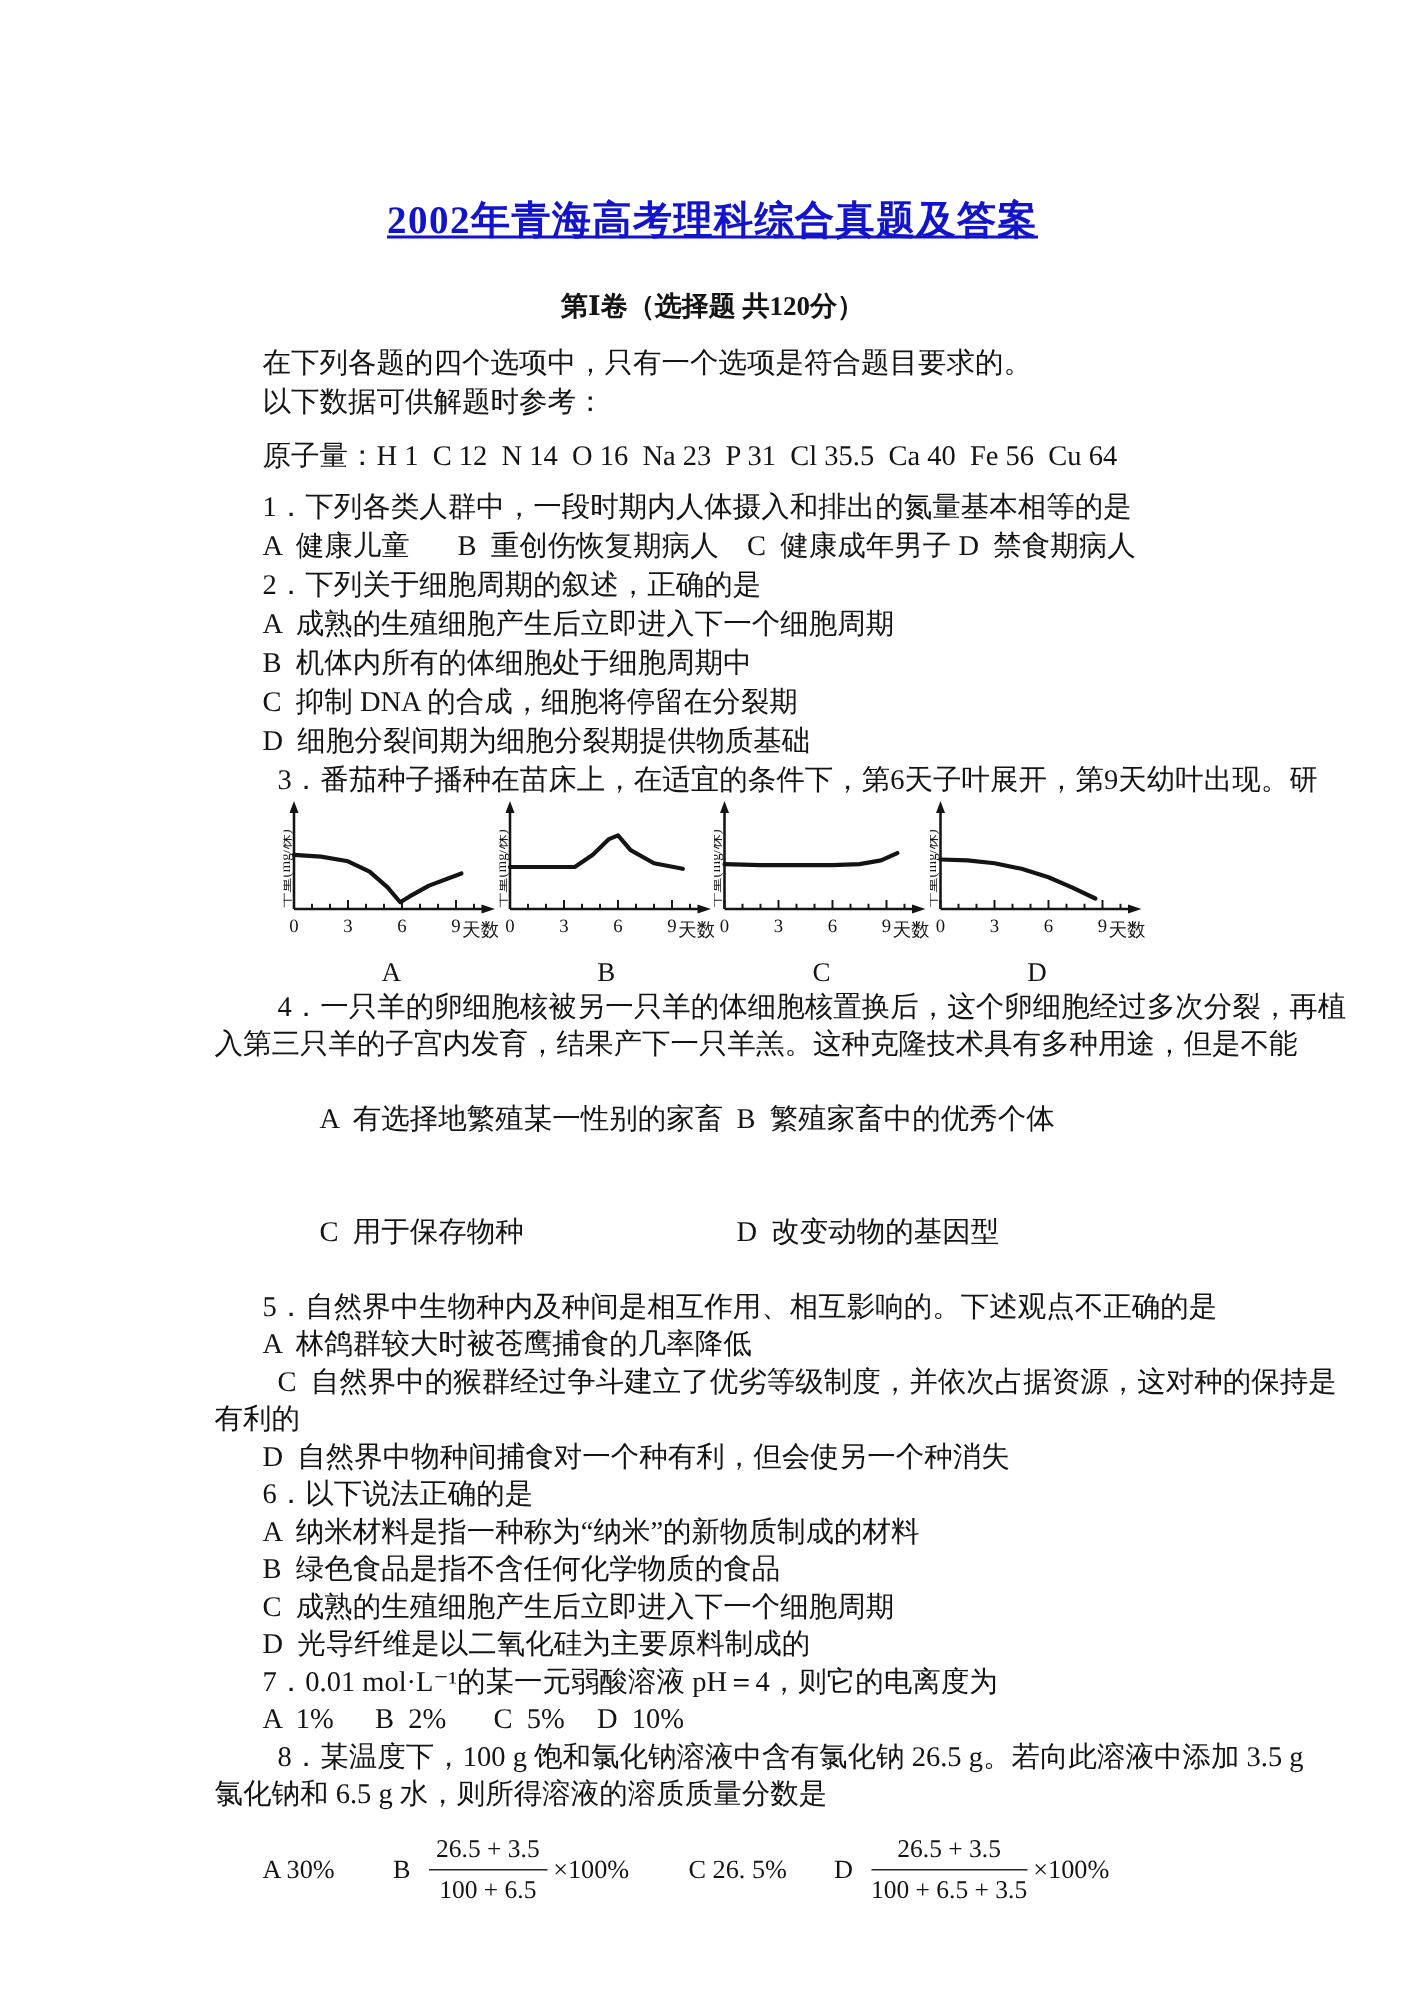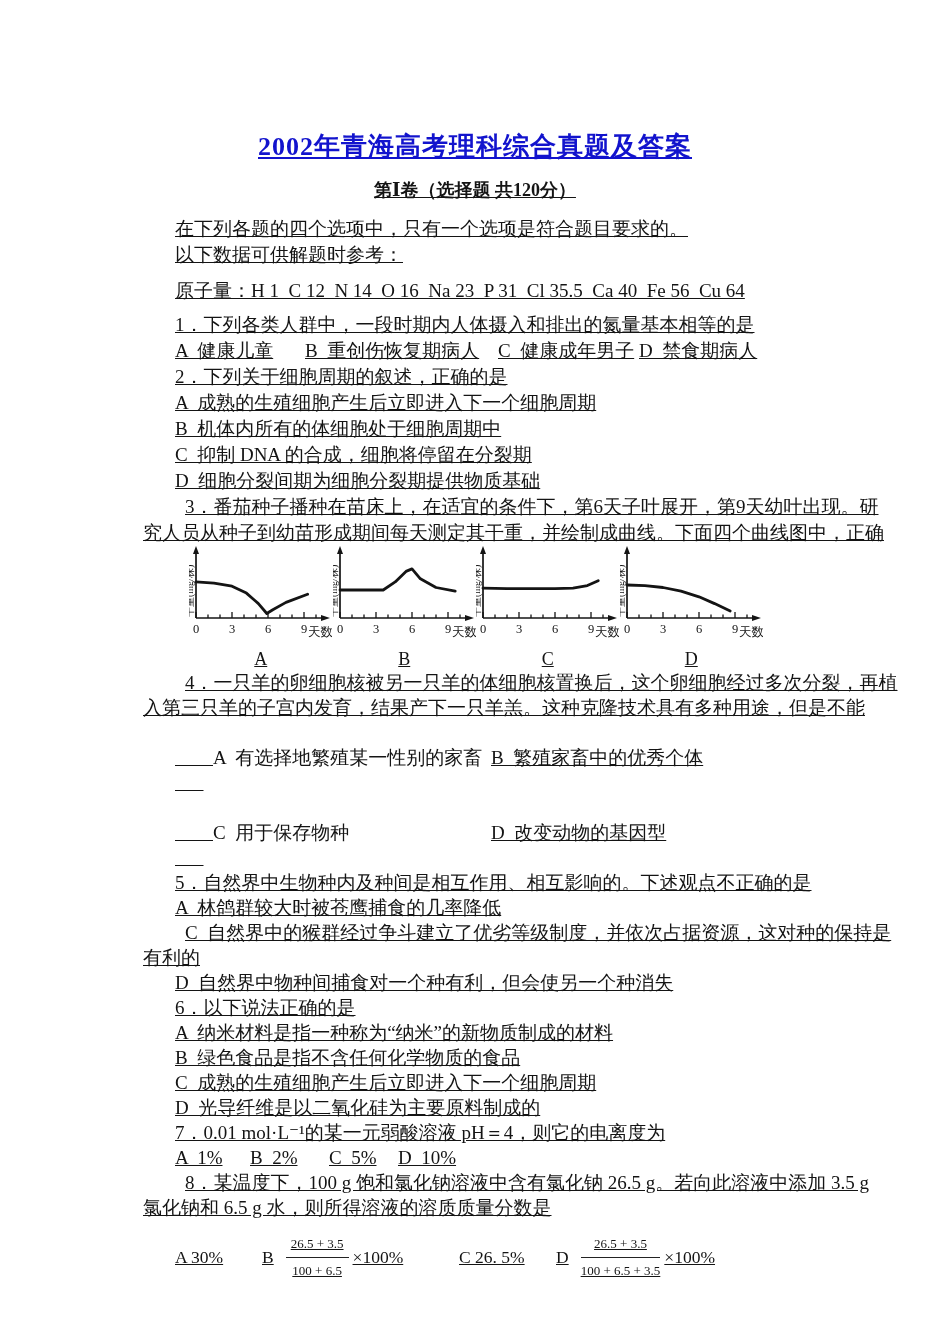--- a/index.html
+++ b/index.html
@@ -1,46 +1,46 @@
 <!DOCTYPE html>
 <html><head>
 <meta charset="utf-8">
 <style>
   html,body{margin:0;padding:0;background:#ffffff;}
   body{width:950px;height:1344px;overflow:hidden;
        font-family:"Liberation Serif","DejaVu Serif",serif;color:#141414;}
   .page{position:relative;width:950px;height:1344px;background:#fff;}
-  .content{padding:0 100px 0 143px;text-decoration:underline;}
+  .content{padding:0 100px 0 143px;}
   .line{font-size:19px;line-height:26px;white-space:pre;}
   .sec2 .line{line-height:25px;}
   .indent1{margin-left:32px;}
   .indent2{margin-left:42px;}
   .center-full{margin-left:-143px;margin-right:-100px;text-align:center;}
   .title{margin-top:130px;font-size:26px;line-height:34px;font-weight:bold;
          color:#1213cd;text-decoration:underline;letter-spacing:1px;white-space:pre;}
-  .section-head{margin-top:14px;font-size:18px;line-height:24px;font-weight:bold;white-space:pre;}
+  .section-head{margin-top:28px;font-size:18px;line-height:24px;font-weight:bold;white-space:pre;}
   .mt14{margin-top:14px;} .mt10{margin-top:10px;} .mt8{margin-top:8px;}
   
   .optflex{display:flex;}
   .optflex>span{flex-shrink:0;overflow:visible;}
   .q1o1{width:130px;} .q1o2{width:193px;} .q1o3{width:141px;}
   .colL{display:inline-block;width:278px;}
   .q7o{width:75px;} .q7o2{width:79px;} .q7o3{width:69px;}
   
   .graphs{display:flex;margin-left:46px;}
   .gcell{width:143.5px;}
   .glabel{text-align:center;font-size:18px;line-height:22px;margin-top:6px;}
   svg text{font-family:"Liberation Serif","DejaVu Serif",serif;fill:#141414;}
   
   .fracrow{display:flex;align-items:center;margin-left:32px;margin-top:8px;
            font-size:17.5px;height:58px;}
   .fr1{width:87px;} .fr2{width:164px;margin-right:33px;display:inline-flex;align-items:center;}
   .fr3{width:97px;} .fr4{display:inline-flex;align-items:center;}
   .frac{display:inline-flex;flex-direction:column;text-align:center;margin:0 4px 0 12px;
-        font-size:13px;line-height:24px;}
+        font-size:17px;line-height:24px;}
   .frac .num{border-bottom:1.6px solid #222;padding:0 5px 1px 5px;}
   .frac .den{padding-top:1px;}
   .times{font-size:17.5px;white-space:pre;}
 </style>
 </head>
 <body>
 
 <div class="page">
   <div class="content">
 
@@ -61,21 +61,20 @@
       <span>D  禁食期病人</span>
     </div>
 
     <div class="line indent1">2．下列关于细胞周期的叙述，正确的是</div>
     <div class="line indent1">A  成熟的生殖细胞产生后立即进入下一个细胞周期</div>
     <div class="line indent1">B  机体内所有的体细胞处于细胞周期中</div>
     <div class="line indent1">C  抑制 DNA 的合成，细胞将停留在分裂期</div>
     <div class="line indent1">D  细胞分裂间期为细胞分裂期提供物质基础</div>
 
     <div class="line indent2">3．番茄种子播种在苗床上，在适宜的条件下，第6天子叶展开，第9天幼叶出现。研</div>
-    <div class="line">究人员从种子到幼苗形成期间每天测定其干重，并绘制成曲线。下面四个曲线图中，正确</div>
 
     <div class="graphs">
       <div class="gcell"><svg width="143" height="92">
             <line x1="7" y1="72" x2="7" y2="5" stroke="#141414" stroke-width="1.7"></line>
             <polygon points="7,0 4,8 10,8" fill="#141414"></polygon>
             <line x1="7" y1="72" x2="136" y2="72" stroke="#141414" stroke-width="1.7"></line>
             <polygon points="141,72 132,69 132,75" fill="#141414"></polygon>
             <line x1="7" y1="72" x2="7" y2="66" stroke="#141414" stroke-width="1.3"></line>
             <line x1="19" y1="72" x2="19" y2="68.5" stroke="#141414" stroke-width="1.3"></line>
             <line x1="31" y1="72" x2="31" y2="68.5" stroke="#141414" stroke-width="1.3"></line>

